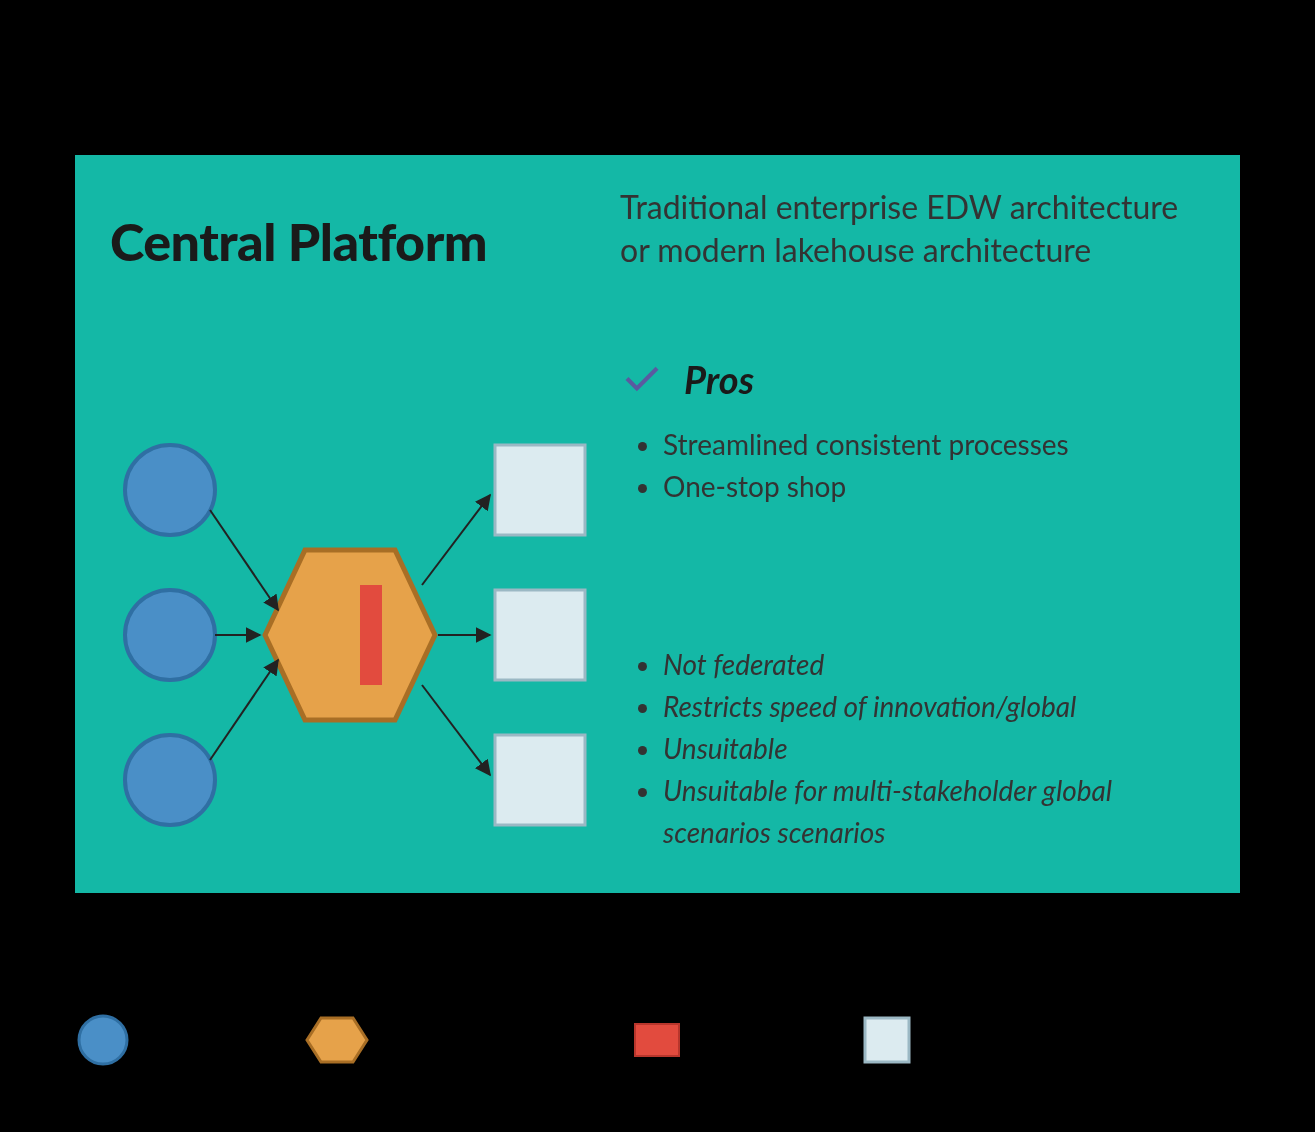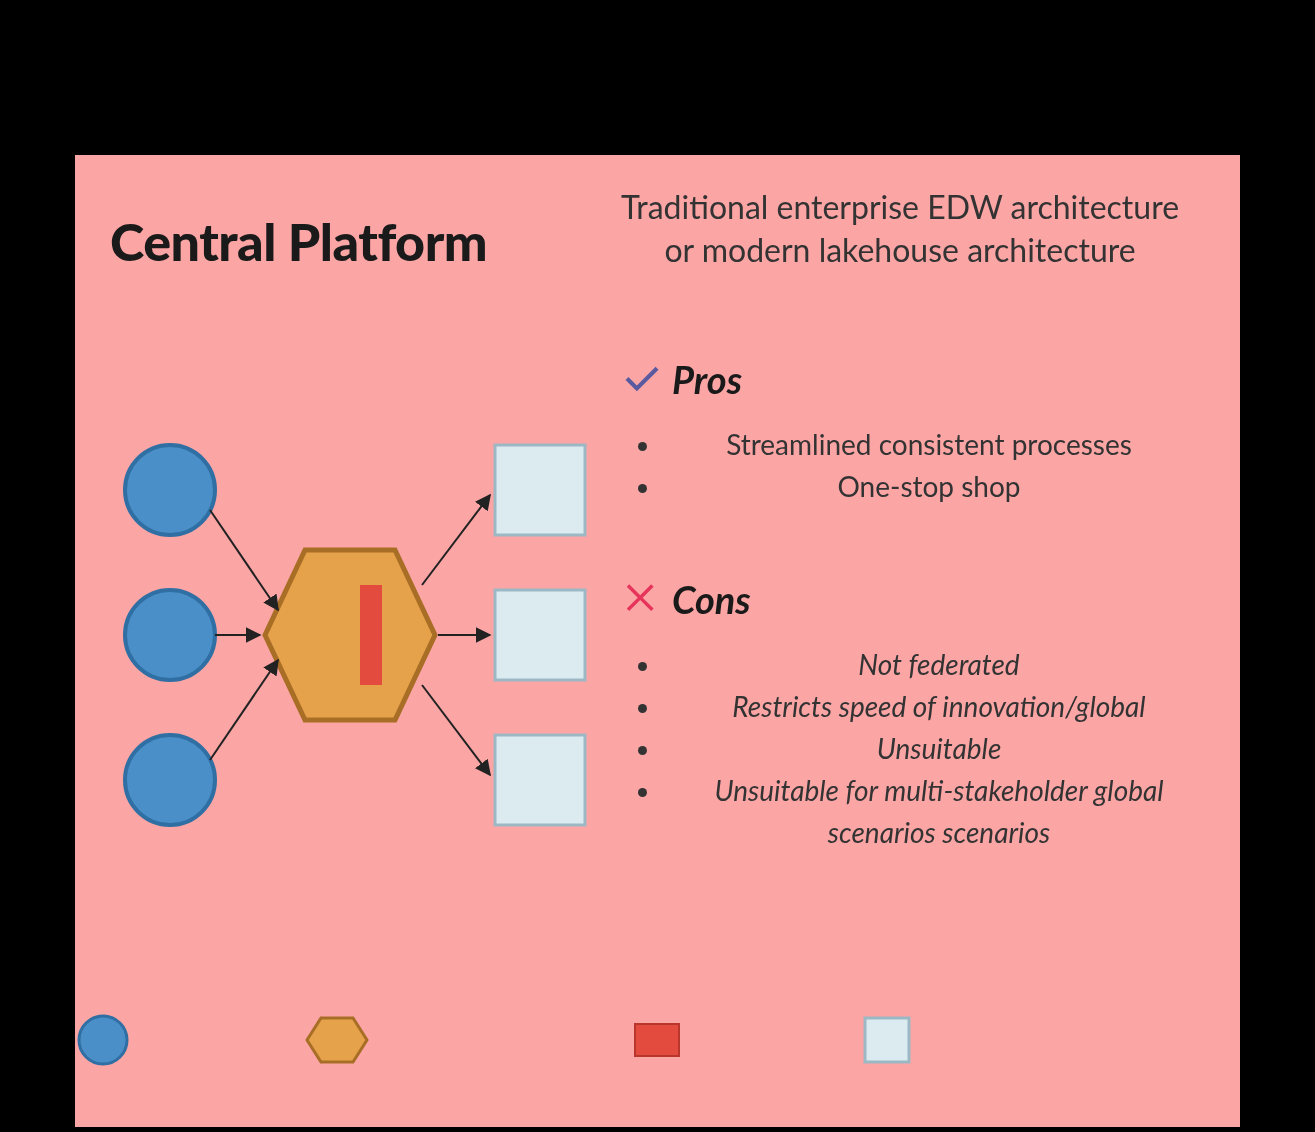--- a/index.html
+++ b/index.html
@@ -9,23 +9,22 @@
     height: 1132px;
     font-family: "Lato", "Helvetica Neue", Arial, sans-serif;
     position: relative;
     overflow: hidden;
   }
   .card {
     position: absolute;
     left: 75px;
     top: 155px;
     width: 1165px;
-    height: 972px;
-    background: #fca5a5;
-    text-align: center;
+    height: 738px;
+    background: #14b8a6;
   }
   .title {
     position: absolute;
     left: 35px;
     top: 55px;
     font-size: 52px;
     font-weight: 900;
     color: #1a1a1a;
     letter-spacing: -0.5px;
   }
@@ -36,21 +35,21 @@
     width: 560px;
     font-size: 32px;
     font-weight: 400;
     color: #333;
     line-height: 1.35;
   }
   .pros-header, .cons-header {
     position: absolute;
     display: flex;
     align-items: center;
-    gap: 8px;
+    gap: 20px;
   }
   .pros-header { left: 545px; top: 200px; }
   .cons-header { left: 545px; top: 420px; }
   .pros-header svg, .cons-header svg { width: 44px; height: 44px; flex-shrink:0; }
   .pros-header .hlabel, .cons-header .hlabel {
     font-size: 38px;
     font-weight: 700;
     font-style: italic;
     color: #1a1a1a;
   }
@@ -96,28 +95,20 @@
           <path id="check-path" fill="#5a5aa0" d="M9.2 16.6 4.6 12l-1.6 1.6 6.2 6.2L21 8l-1.6-1.6z"></path>
         </svg>
     </span>
     <span class="hlabel">Pros</span>
   </div>
   <ul class="bullets pros">
     <li>Streamlined consistent processes</li>
     <li>One-stop shop</li>
   </ul>
 
-  <div class="cons-header">
-    <span>
-      <svg viewBox="0 0 24 24">
-          <path id="cross-path" fill="#e6345a" d="M18.3 5.71 12 12l6.3 6.29-1.41 1.42L10.6 13.4 4.3 19.71 2.89 18.29 9.18 12 2.89 5.71 4.3 4.29l6.3 6.3 6.29-6.3z" transform="scale(0.95) translate(1,1)"></path>
-        </svg>
-    </span>
-    <span class="hlabel">Cons</span>
-  </div>
   <ul class="bullets cons">
     <li>Not federated</li>
     <li>Restricts speed of innovation/global</li>
     <li>Unsuitable</li>
     <li>Unsuitable for multi-stakeholder global scenarios scenarios</li>
   </ul>
 
   <div class="diagram">
     <svg viewBox="0 0 480 430">
       <defs>

